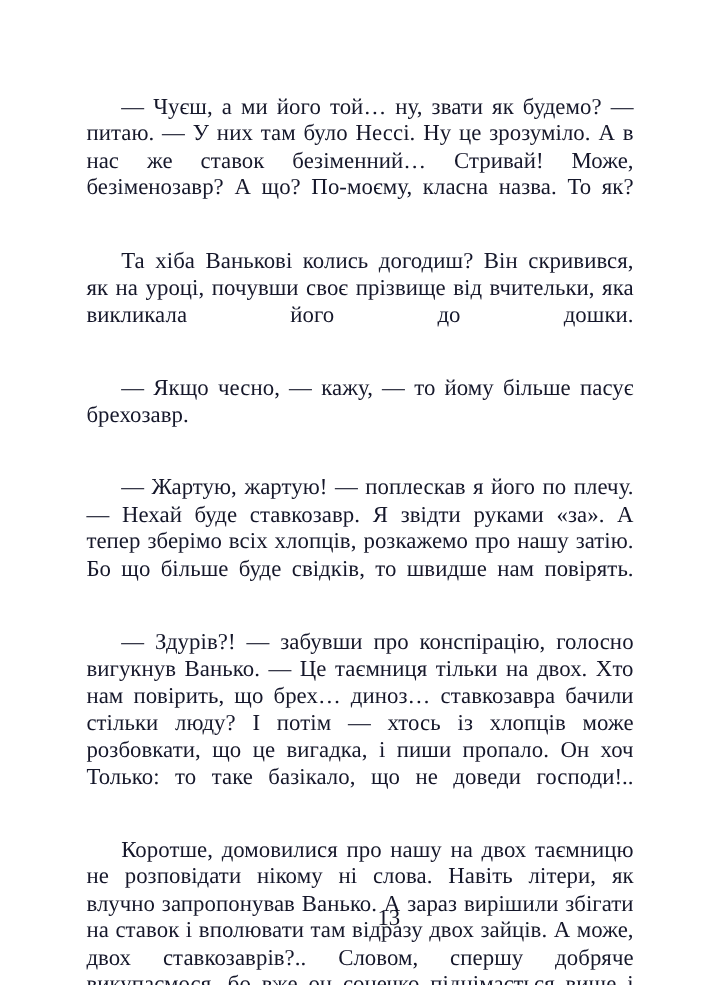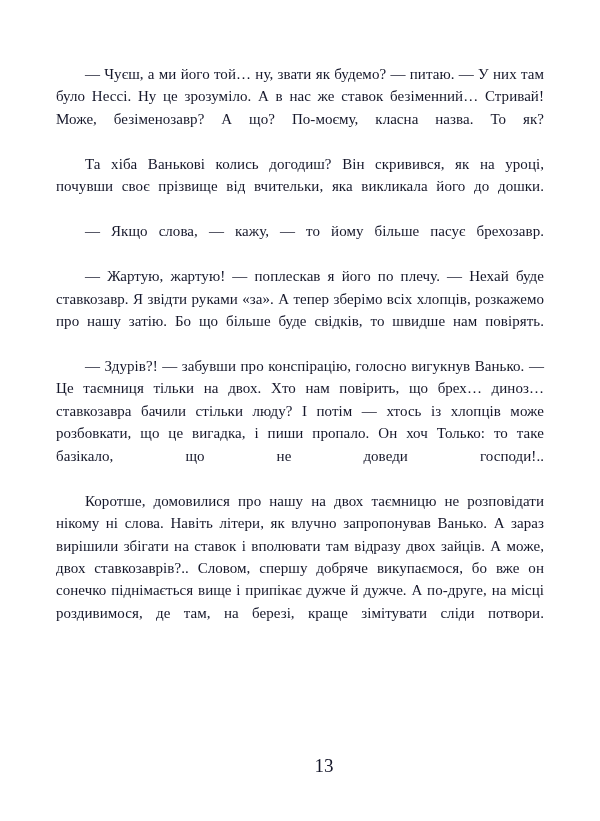--- a/index.html
+++ b/index.html
@@ -24,25 +24,25 @@
   }
 
   #text-block {
     position: absolute;
     left: 56px;
     top: 63px;
     width: 488px;
   }
 
   .para {
-    margin: 0;
+    margin: 16px;
     text-indent: 29px;
     text-align: justify;
     text-justify: inter-word;
-    font-size: 15px;
+    font-size: 19px;
     line-height: 22.45px;
     color: #15172a;
     letter-spacing: 0.05px;
     word-spacing: 0.2px;
     -webkit-font-smoothing: antialiased;
     hyphens: manual;
   }
 
   
   .para:after {
@@ -65,21 +65,21 @@
   }
 </style>
 </head>
 <body>
 
 <div id="page">
 
   <div id="text-block">
     <p class="para">— Чуєш, а ми його той… ну, звати як будемо? — питаю. — У них там було Нессі. Ну це зрозуміло. А в нас же ставок безіменний… Стривай! Може, безіменозавр? А що? По-моєму, класна назва. То як?</p>
     <p class="para">Та хіба Ванькові колись догодиш? Він скривився, як на уроці, почувши своє прізвище від вчительки, яка викликала його до дошки.</p>
-    <p class="para">— Якщо слова, — кажу, — то йому більше пасує брехозавр.</p>
+    <p class="para">— Якщо чесно, — кажу, — то йому більше пасує брехозавр.</p>
     <p class="para">— Жартую, жартую! — поплескав я його по плечу. — Нехай буде ставкозавр. Я звідти руками «за». А тепер зберімо всіх хлопців, розкажемо про нашу затію. Бо що більше буде свідків, то швидше нам повірять.</p>
     <p class="para">— Здурів?! — забувши про конспірацію, голосно вигукнув Ванько. — Це таємниця тільки на двох. Хто нам повірить, що брех… диноз… ставкозавра бачили стільки люду? І потім — хтось із хлопців може розбовкати, що це вигадка, і пиши пропало. Он хоч Только: то таке базікало, що не доведи господи!..</p>
     <p class="para">Коротше, домовилися про нашу на двох таємницю не розповідати нікому ні слова. Навіть літери, як влучно запропонував Ванько. А зараз вирішили збігати на ставок і вполювати там відразу двох зайців. А може, двох ставкозаврів?.. Словом, спершу добряче викупаємося, бо вже он сонечко піднімається вище і припікає дужче й дужче. А по-друге, на місці роздивимося, де там, на березі, краще зімітувати сліди потвори.</p>
 
   </div>
 
   <div id="page-number">13</div>
 
 </div>
 

